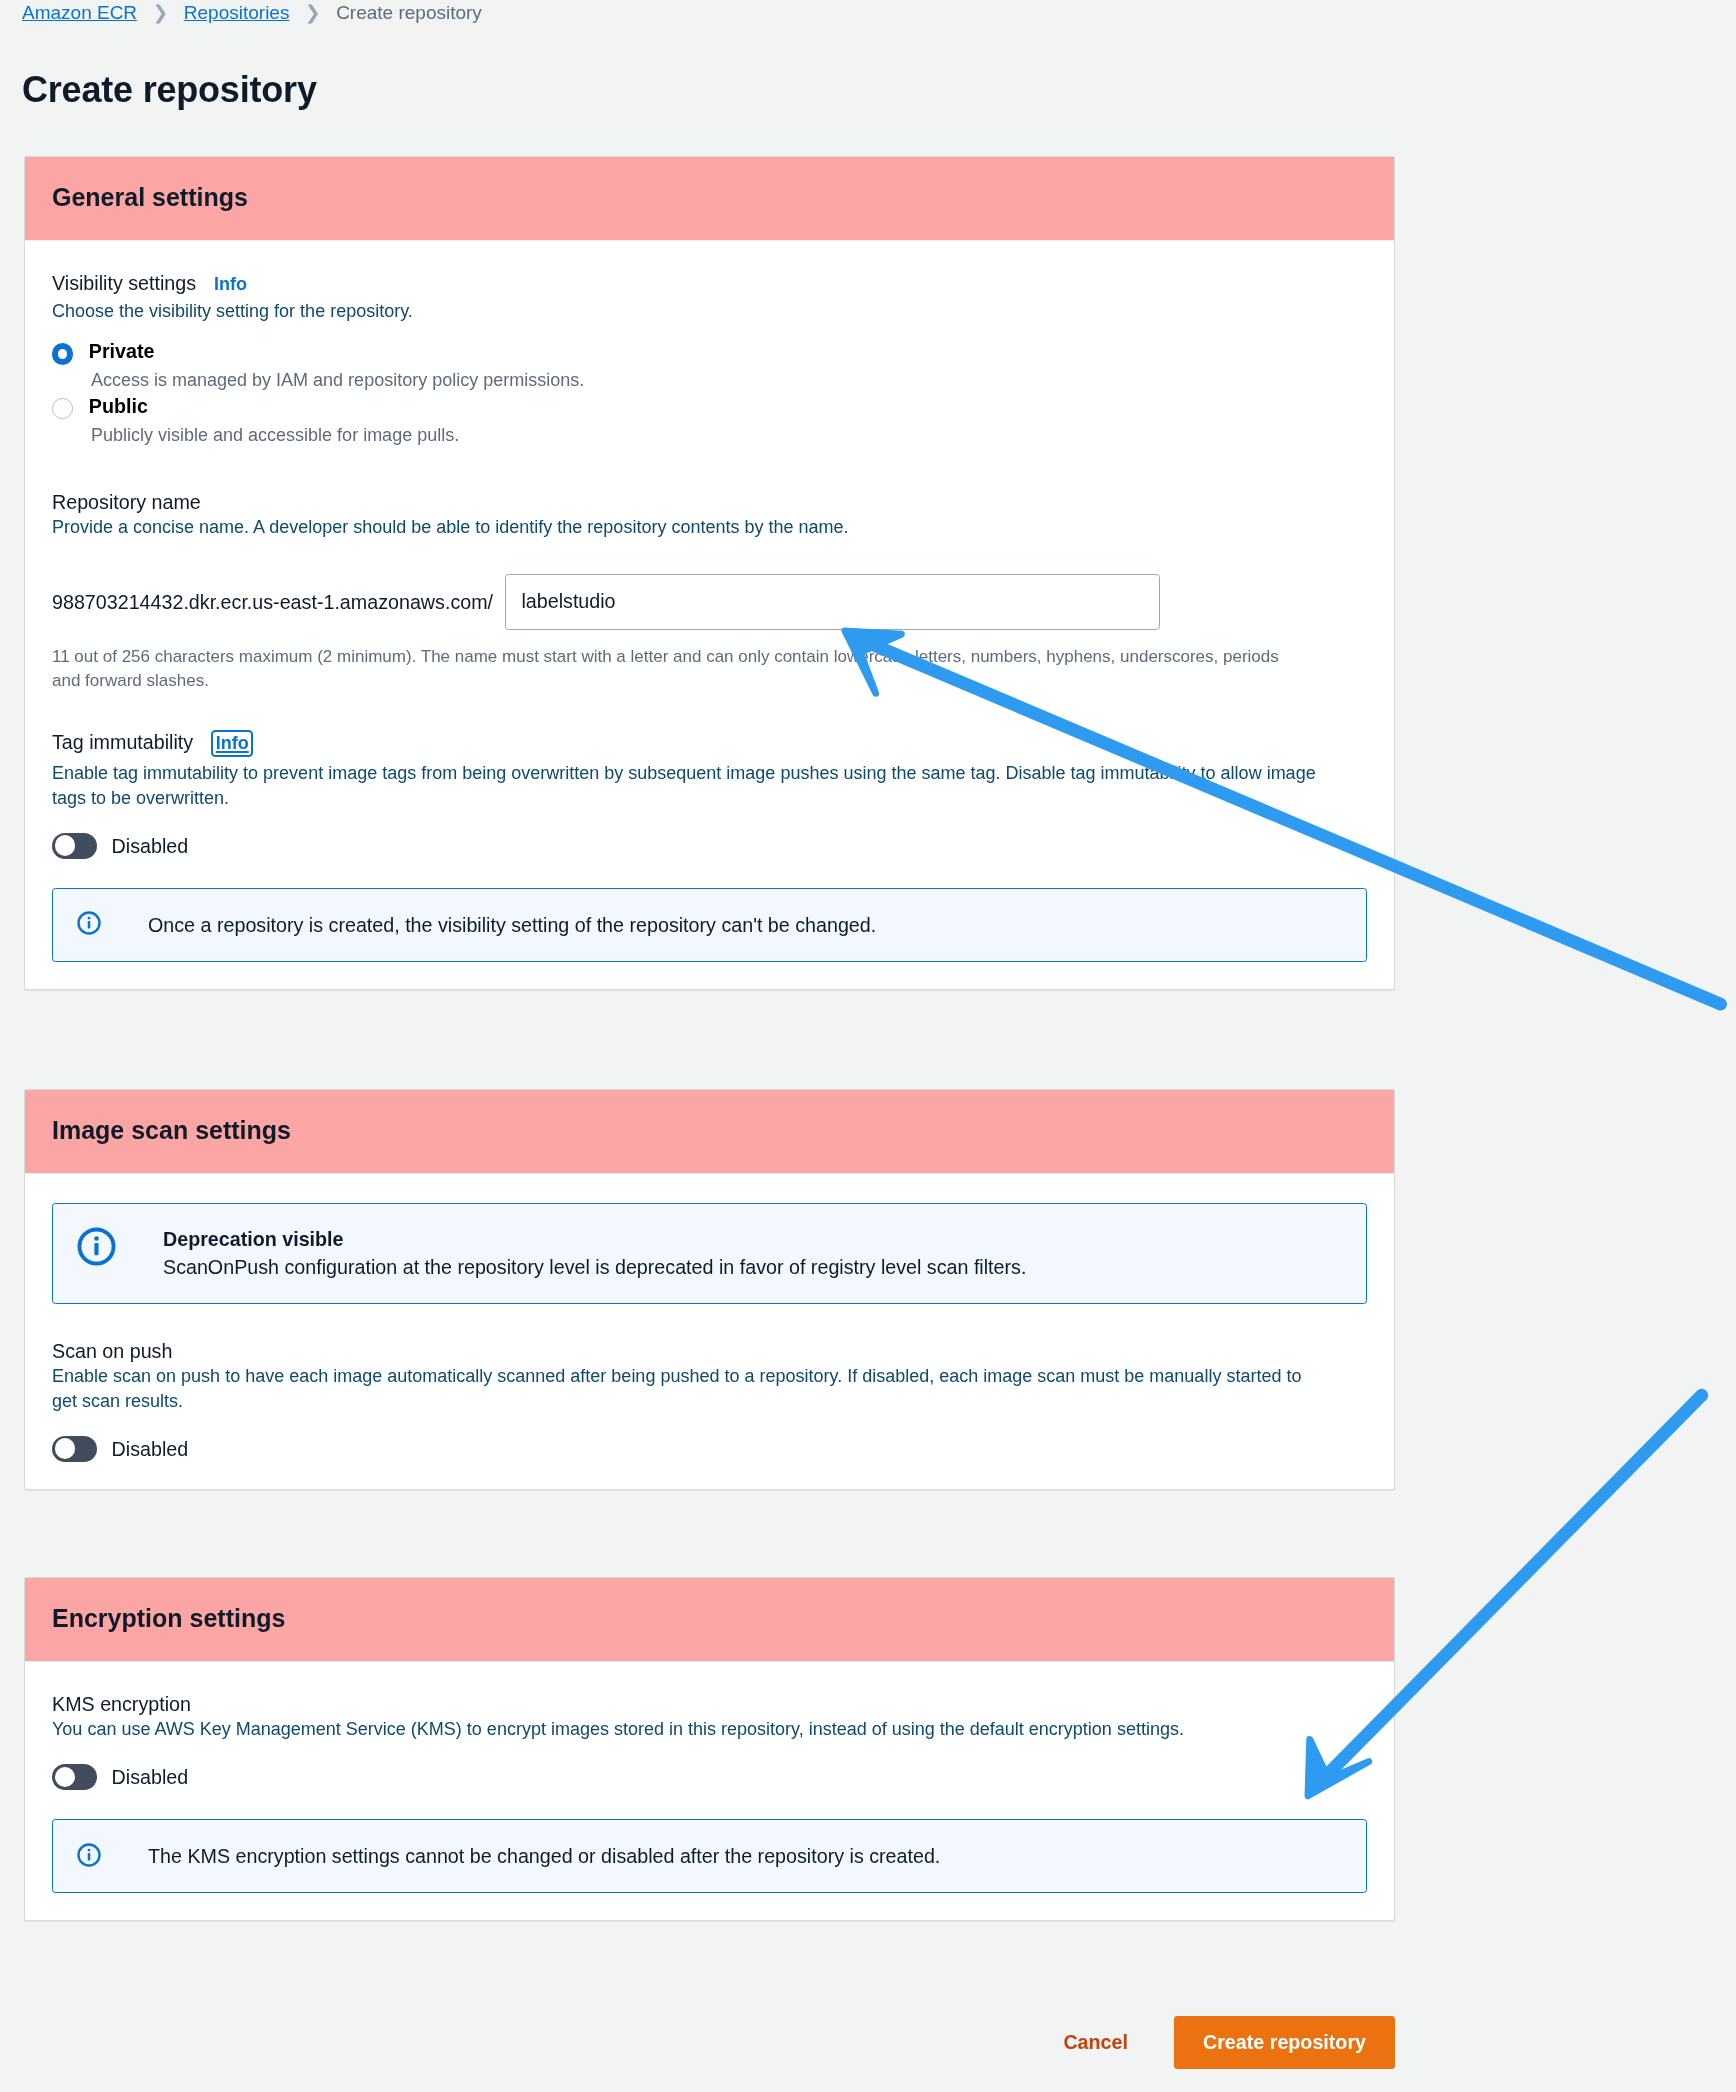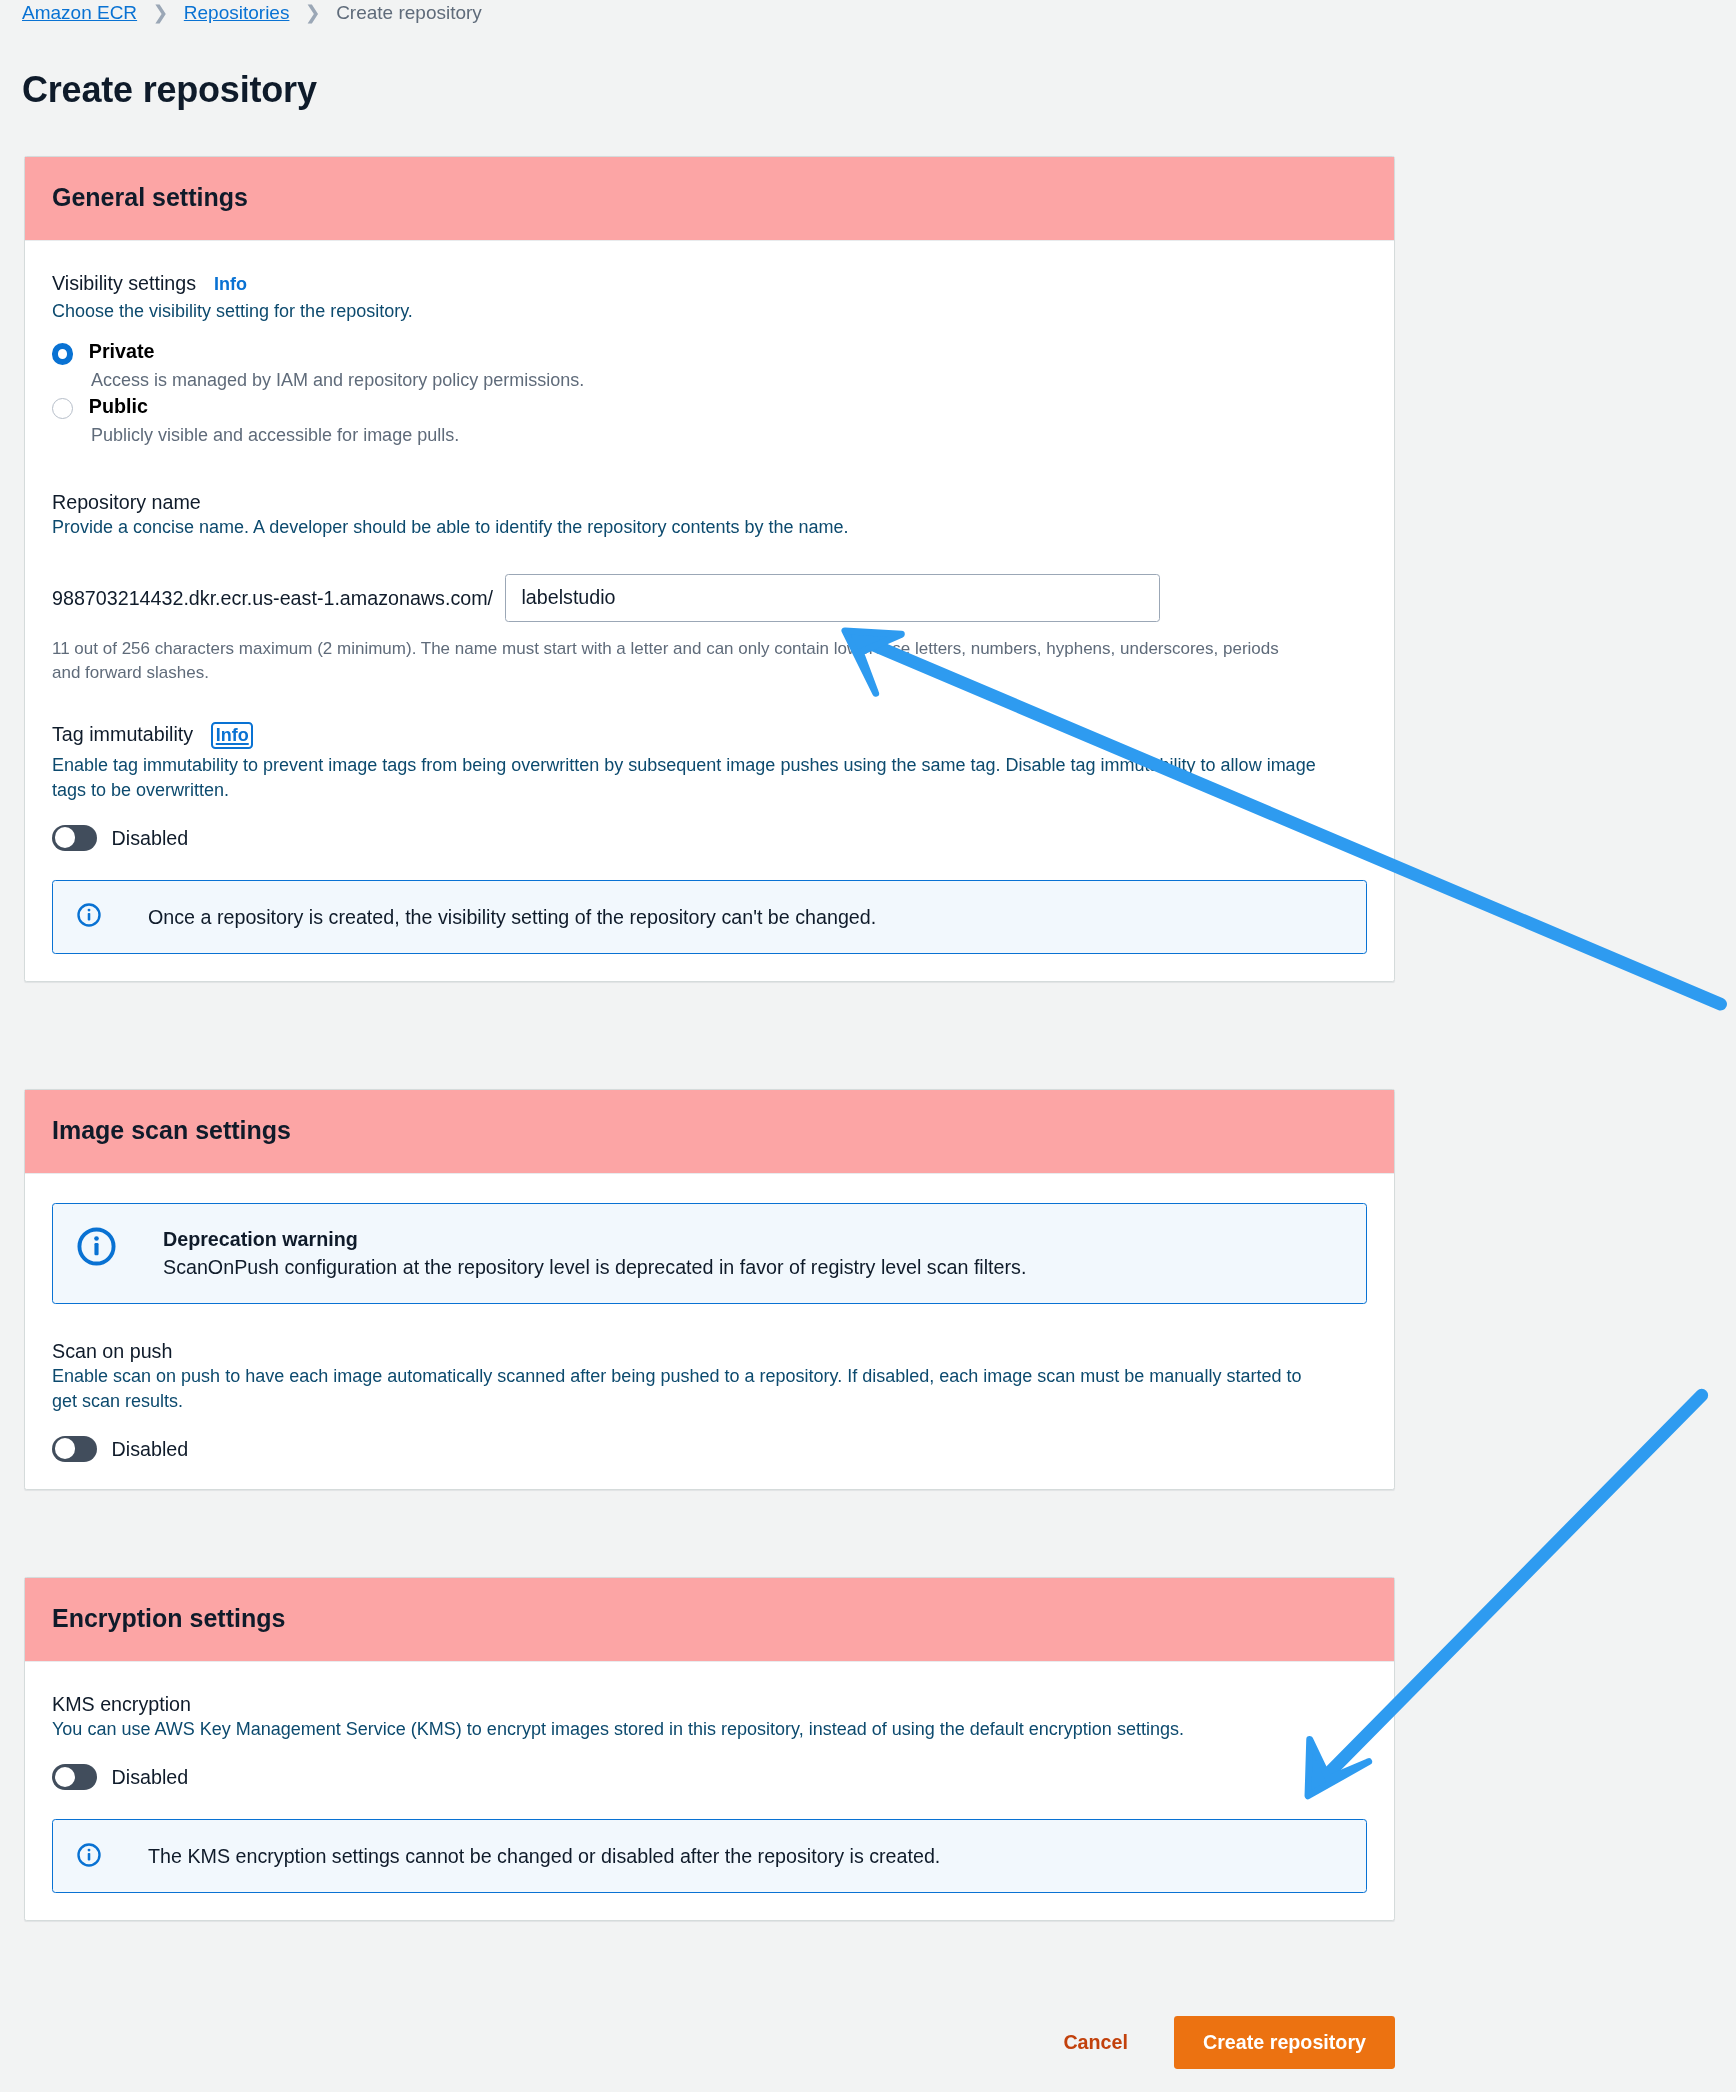--- a/index.html
+++ b/index.html
@@ -108,21 +108,21 @@
   .name-row {
     display: flex; align-items: center;
     margin-top: 34px;
   }
   .uri-prefix {
     font-size: 19.7px; line-height: 26px;
     color: #0f1b2a; white-space: nowrap;
     padding-right: 12px;
   }
   .name-input {
-    width: 655px; height: 48px;
+    width: 655px; height: 56px;
     border: 1.7px solid #9ba7b6;
     border-radius: 3.4px;
     background: #ffffff;
     font-family: "Liberation Sans", sans-serif;
     font-size: 19.7px; color: #0f1b2a;
     padding: 0 15.4px;
     outline: none;
   }
   .char-hint {
     margin-top: 15.4px;
@@ -298,21 +298,21 @@
 
       <div class="alert wide">
         <span class="alert-icon">
           <svg width="39" height="39" viewBox="0 0 16 16">
             <circle cx="8" cy="8" r="7" fill="none" stroke="#0972d3" stroke-width="1.6"></circle>
             <circle cx="8" cy="4.7" r="0.95" fill="#0972d3"></circle>
             <rect x="7.15" y="6.6" width="1.7" height="5.0" rx="0.5" fill="#0972d3"></rect>
           </svg>
         </span>
         <div class="alert-body">
-          <span class="alert-heading">Deprecation warning</span>
+          <span class="alert-heading">Deprecation visible</span>
           <span class="alert-text">ScanOnPush configuration at the repository level is deprecated in favor of registry level scan filters.</span>
         </div>
       </div>
 
       <div style="margin-top:34px;">
         <div class="field-label">Scan on push</div>
         <div class="field-desc">Enable scan on push to have each image automatically scanned after being pushed to a repository. If disabled, each image scan must be manually started to get scan results.</div>
         <div class="toggle-row">
           <span class="toggle">
             <span class="knob"></span>

